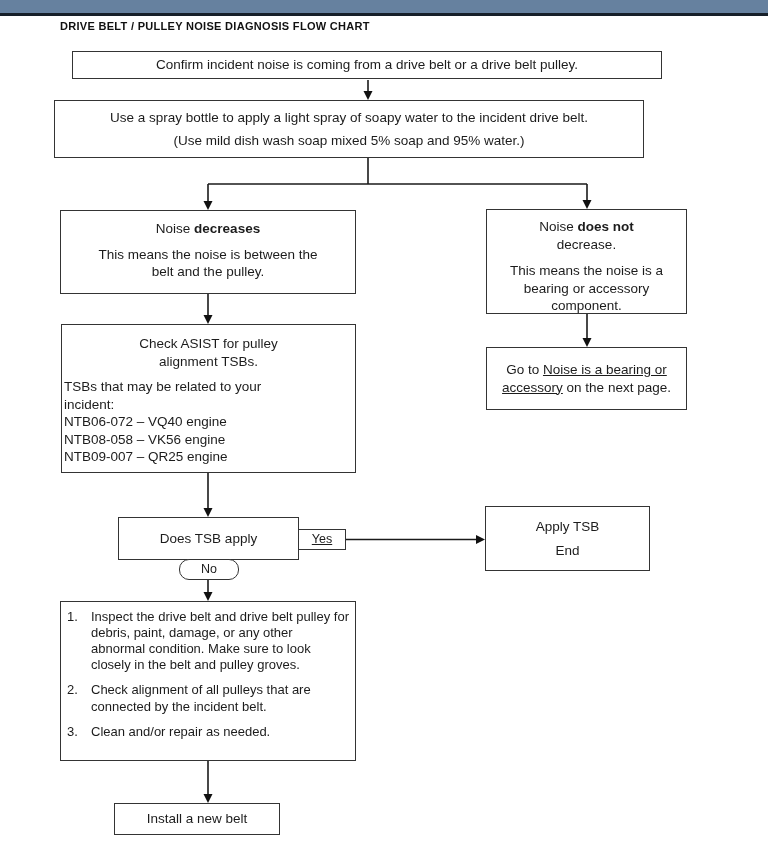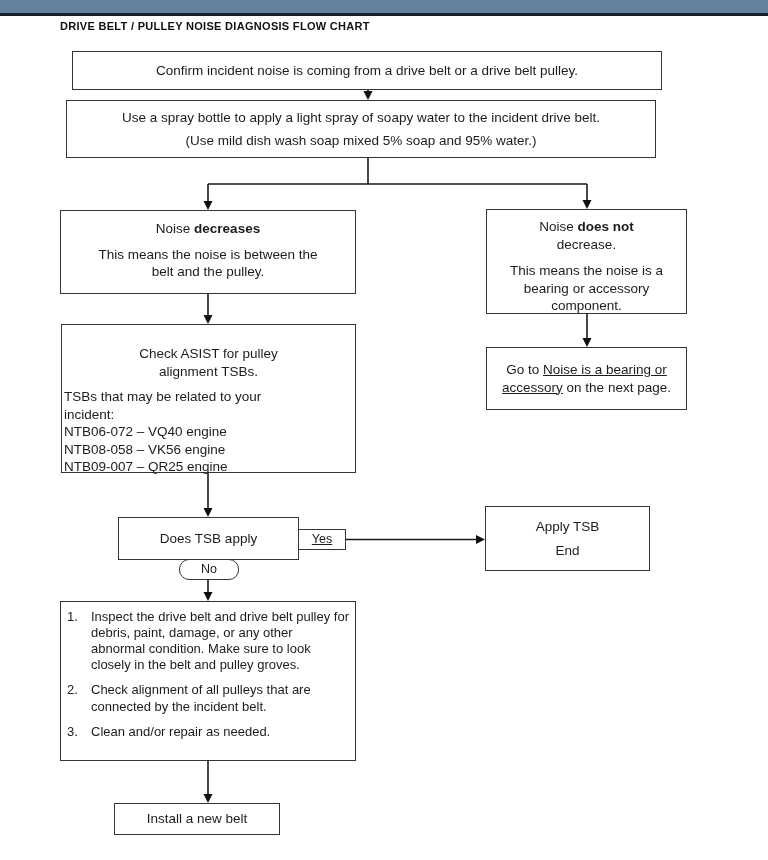--- a/index.html
+++ b/index.html
@@ -18,27 +18,27 @@
   #connectors polygon{fill:#111;}
   .box{
     position:absolute;border:1.5px solid #343434;background:#ffffff;
     box-sizing:border-box;display:flex;flex-direction:column;align-items:center;
     justify-content:center;text-align:center;font-size:13.5px;line-height:1.3;
   }
   .small-label{font-size:12.5px;}
   .hd b{font-weight:bold;}
   .ul{text-decoration:underline;}
   
-  #box-confirm{left:72px;top:51px;width:590px;height:39px;}
-  #box-spray{left:66px;top:100px;width:590px;height:58px;justify-content:space-evenly;padding:2px 4px;}
+  #box-confirm{left:72px;top:51px;width:590px;height:28px;}
+  #box-spray{left:54px;top:100px;width:590px;height:58px;justify-content:space-evenly;padding:2px 4px;}
   #box-noise-decreases{left:60px;top:210px;width:296px;height:84px;justify-content:flex-start;padding-top:9px;}
   #box-noise-decreases .body{margin-top:8px;max-width:240px;}
   #box-noise-not{left:486px;top:209px;width:201px;height:105px;justify-content:flex-start;padding-top:8px;}
   #box-noise-not .body{margin-top:9px;max-width:178px;}
-  #box-check-asist{left:61px;top:324px;width:295px;height:149px;justify-content:flex-start;padding-top:20px;align-items:stretch;}
+  #box-check-asist{left:61px;top:324px;width:295px;height:149px;justify-content:flex-start;padding-top:10px;align-items:stretch;}
   #box-check-asist .hd{text-align:center;}
   #box-check-asist .asist-body{text-align:left;padding-left:2px;margin-top:8px;}
   #box-check-asist .intro{max-width:250px;}
   #box-goto{left:486px;top:347px;width:201px;height:63px;padding:0 6px;}
   #box-does-tsb{left:118px;top:517px;width:181px;height:43px;}
   #box-yes{left:298px;top:529px;width:48px;height:21px;text-decoration:underline;}
   #box-no{left:179px;top:559px;width:60px;height:21px;border-radius:10px;}
   #box-apply-tsb{left:485px;top:506px;width:165px;height:65px;justify-content:space-evenly;padding:4px 0;}
   #box-inspect{left:60px;top:601px;width:296px;height:160px;justify-content:flex-start;align-items:stretch;
                text-align:left;padding:7px 5px 4px 6px;font-size:13px;line-height:1.24;}

